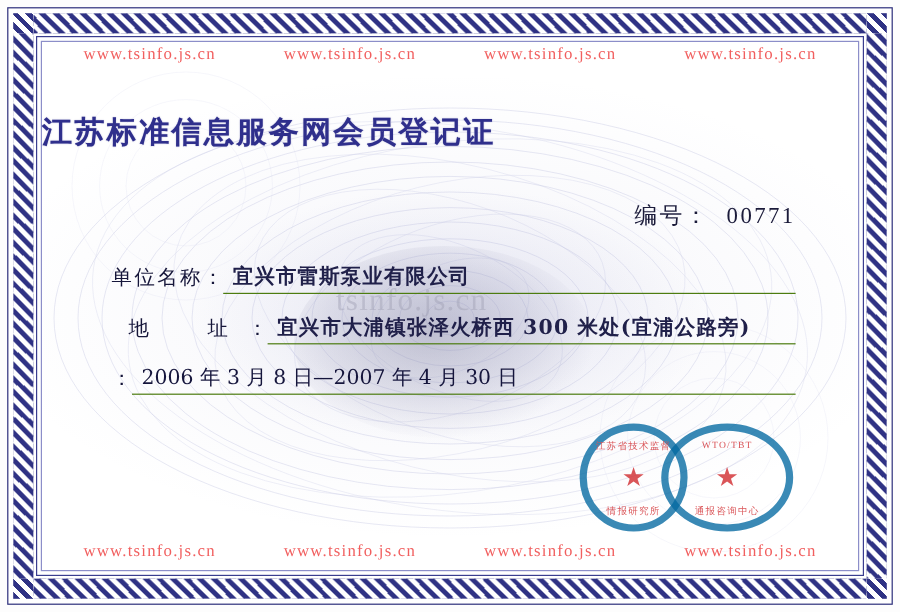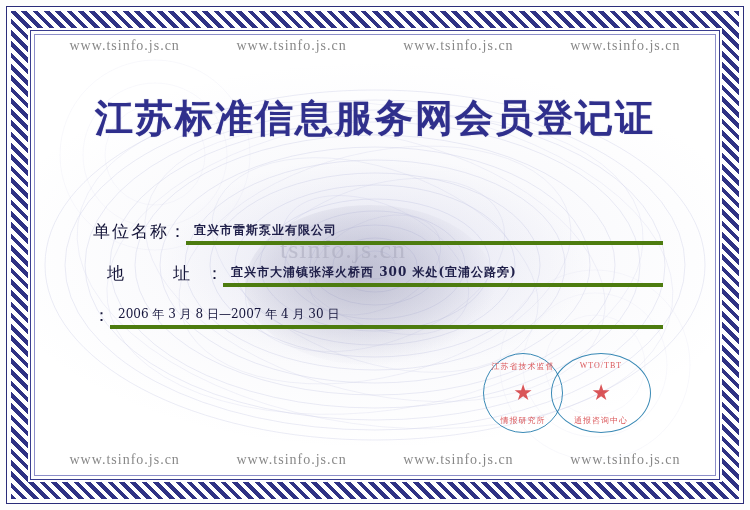--- a/index.html
+++ b/index.html
@@ -74,45 +74,44 @@
     width: 680px; height: 440px;
     opacity: .55;
   }
 
   
   .wm-row {
     position: absolute;
     left: 0;
     width: 750px;
     text-align: center;
-    color: #737373;
+    color: #ef4444;
     font-family: "Liberation Serif", serif;
     font-size: 14px;
     letter-spacing: 1px;
     white-space: nowrap;
     opacity: .85;
   }
   .wm-row span { margin: 0 26px; }
   .wm-top { top: 38px; }
   .wm-bottom { top: 452px; }
 
   
   .content {
     position: absolute;
     left: 35px; top: 35px;
     width: 680px; height: 440px;
   }
   .cert-title {
     position: absolute;
     top: 58px;
     left: 0; width: 680px;
-    text-align: center;
     font-family: "DejaVu Serif", serif;
     font-weight: bold;
-    font-size: 38px;
+    font-size: 25px;
     letter-spacing: 2px;
     color: #2f2f8c;
     text-shadow: 0 0 1px rgba(47,47,140,.5);
   }
   .cert-number {
     position: absolute;
     top: 132px;
     right: 52px;
     font-size: 19px;
     color: #1b1b3a;
@@ -144,23 +143,23 @@
     letter-spacing: 16px;
     padding-left: 14px;
   }
   .field .colon {
     font-size: 17px;
     color: #16163a;
     padding-bottom: 2px;
   }
   .field .val {
     flex: 1;
-    border-bottom: 4px solid #4d7c0f;
+    border-bottom: 1px solid #4d7c0f;
     padding: 0 4px 2px 8px;
-    font-size: 12px;
+    font-size: 17px;
     color: #15153c;
     white-space: nowrap;
     overflow: hidden;
     font-family: "DejaVu Serif", serif;
   }
   .val.hand {
     color: #20204a;
     font-weight: bold;
     letter-spacing: 1px;
   }
@@ -181,21 +180,21 @@
   .issuer .date {
     margin-top: 10px;
     letter-spacing: 6px;
     font-size: 16px;
   }
 
   
   .seal {
     position: absolute;
     border-radius: 50%;
-    border: 1px solid #0369a1;
+    border: 6px solid #0369a1;
     opacity: .78;
   }
   .seal-a { left: 448px; top: 318px; width: 78px; height: 78px; }
   .seal-b { left: 516px; top: 318px; width: 78px; height: 78px; padding-left: 20px; }
   .seal .star {
     position: absolute;
     left: 50%; top: 50%;
     transform: translate(-50%,-50%);
     color: #d0262a;
     font-size: 22px;
@@ -292,20 +291,23 @@
     <span>www.tsinfo.js.cn</span>
     <span>www.tsinfo.js.cn</span>
     <span>www.tsinfo.js.cn</span>
     <span>www.tsinfo.js.cn</span>
   </div>
 
   <div class="content">
 
     <div class="cert-title">江苏标准信息服务网会员登记证</div>
 
+    <div class="cert-number">
+      <span>编号：</span><span class="num">00771</span>
+    </div>
 
     <div class="field f1">
       <span class="lbl">单位名称</span>
       <span class="colon">：</span>
       <span class="val hand">宜兴市雷斯泵业有限公司</span>
     </div>
 
     <div class="field f2">
       <span class="lbl spread">地　址</span>
       <span class="colon">：</span>

